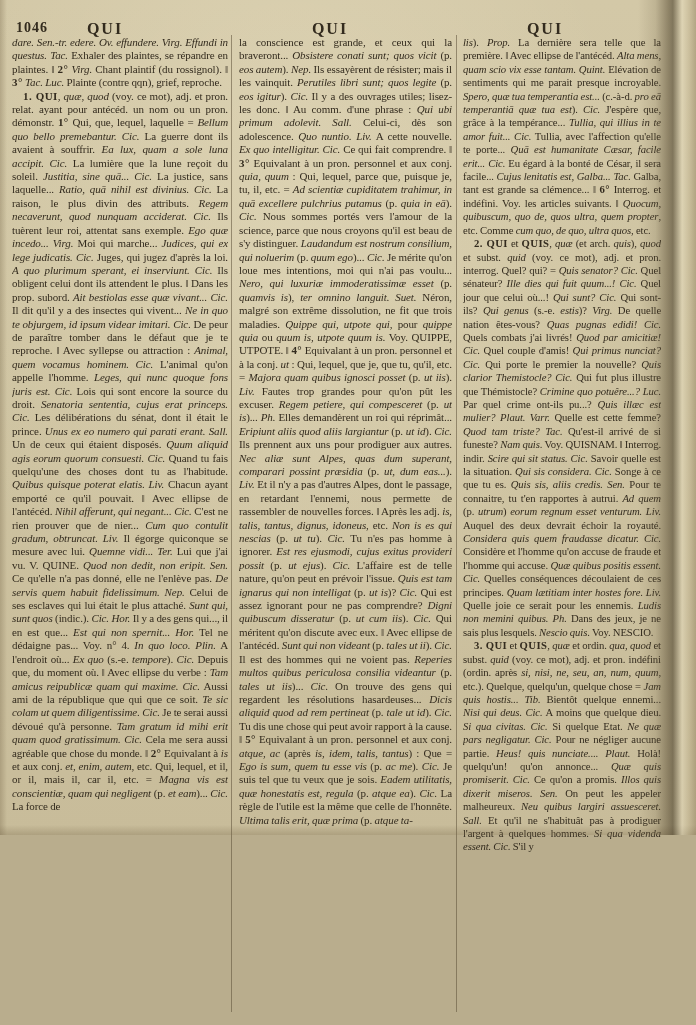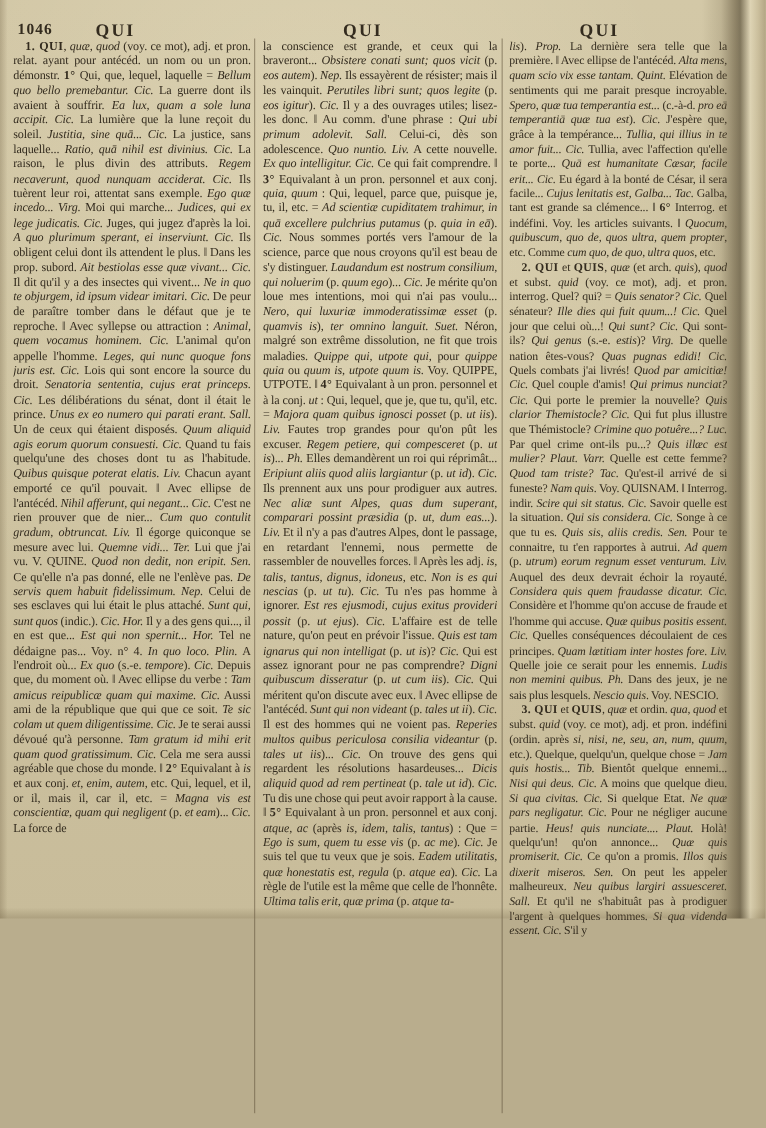--- a/index.html
+++ b/index.html
@@ -52,20 +52,21 @@
 
   <span class="pagenum">1046</span>
   <span class="runhead rh1">QUI</span>
   <span class="runhead rh2">QUI</span>
   <span class="runhead rh3">QUI</span>
 
   <div class="rule rule1"></div>
   <div class="rule rule2"></div>
 
   <div class="col col1">
+      <p><i>dare. Sen.-tr. edere. Ov. effundere. Virg. Effundi in questus. Tac.</i> Exhaler des plaintes, se répandre en plaintes. ‖ <b>2°</b> <i>Virg.</i> Chant plaintif (du rossignol). ‖ <b>3°</b> <i>Tac. Luc.</i> Plainte (contre qqn), grief, reproche.</p>
       <p class="indent"><b>1. QUI</b>, <i>quæ</i>, <i>quod</i> (voy. ce mot), adj. et pron. relat. ayant pour antécéd. un nom ou un pron. démonstr. <b>1°</b> Qui, que, lequel, laquelle = <i>Bellum quo bello premebantur. Cic.</i> La guerre dont ils avaient à souffrir. <i>Ea lux, quam a sole luna accipit. Cic.</i> La lumière que la lune reçoit du soleil. <i>Justitia, sine quā... Cic.</i> La justice, sans laquelle... <i>Ratio, quā nihil est divinius. Cic.</i> La raison, le plus divin des attributs. <i>Regem necaverunt, quod nunquam acciderat. Cic.</i> Ils tuèrent leur roi, attentat sans exemple. <i>Ego quæ incedo... Virg.</i> Moi qui marche... <i>Judices, qui ex lege judicatis. Cic.</i> Juges, qui jugez d'après la loi. <i>A quo plurimum sperant, ei inserviunt. Cic.</i> Ils obligent celui dont ils attendent le plus. ‖ Dans les prop. subord. <i>Ait bestiolas esse quæ vivant... Cic.</i> Il dit qu'il y a des insectes qui vivent... <i>Ne in quo te objurgem, id ipsum videar imitari. Cic.</i> De peur de paraître tomber dans le défaut que je te reproche. ‖ Avec syllepse ou attraction : <i>Animal, quem vocamus hominem. Cic.</i> L'animal qu'on appelle l'homme. <i>Leges, qui nunc quoque fons juris est. Cic.</i> Lois qui sont encore la source du droit. <i>Senatoria sententia, cujus erat princeps. Cic.</i> Les délibérations du sénat, dont il était le prince. <i>Unus ex eo numero qui parati erant. Sall.</i> Un de ceux qui étaient disposés. <i>Quum aliquid agis eorum quorum consuesti. Cic.</i> Quand tu fais quelqu'une des choses dont tu as l'habitude. <i>Quibus quisque poterat elatis. Liv.</i> Chacun ayant emporté ce qu'il pouvait. ‖ Avec ellipse de l'antécéd. <i>Nihil afferunt, qui negant... Cic.</i> C'est ne rien prouver que de nier... <i>Cum quo contulit gradum, obtruncat. Liv.</i> Il égorge quiconque se mesure avec lui. <i>Quemne vidi... Ter.</i> Lui que j'ai vu. V. QUINE. <i>Quod non dedit, non eripit. Sen.</i> Ce qu'elle n'a pas donné, elle ne l'enlève pas. <i>De servis quem habuit fidelissimum. Nep.</i> Celui de ses esclaves qui lui était le plus attaché. <i>Sunt qui, sunt quos</i> (indic.). <i>Cic. Hor.</i> Il y a des gens qui..., il en est que... <i>Est qui non spernit... Hor.</i> Tel ne dédaigne pas... Voy. n° 4. <i>In quo loco. Plin.</i> A l'endroit où... <i>Ex quo</i> (s.-e. <i>tempore</i>). <i>Cic.</i> Depuis que, du moment où. ‖ Avec ellipse du verbe : <i>Tam amicus reipublicæ quam qui maxime. Cic.</i> Aussi ami de la république que qui que ce soit. <i>Te sic colam ut quem diligentissime. Cic.</i> Je te serai aussi dévoué qu'à personne. <i>Tam gratum id mihi erit quam quod gratissimum. Cic.</i> Cela me sera aussi agréable que chose du monde. ‖ <b>2°</b> Equivalant à <i>is</i> et aux conj. <i>et, enim, autem</i>, etc. Qui, lequel, et il, or il, mais il, car il, etc. = <i>Magna vis est conscientiæ, quam qui negligent</i> (p. <i>et eam</i>)... <i>Cic.</i> La force de</p>
     </div>
   <div class="col col2">
       <p>la conscience est grande, et ceux qui la braveront... <i>Obsistere conati sunt; quos vicit</i> (p. <i>eos autem</i>). <i>Nep.</i> Ils essayèrent de résister; mais il les vainquit. <i>Perutiles libri sunt; quos legite</i> (p. <i>eos igitur</i>). <i>Cic.</i> Il y a des ouvrages utiles; lisez-les donc. ‖ Au comm. d'une phrase : <i>Qui ubi primum adolevit. Sall.</i> Celui-ci, dès son adolescence. <i>Quo nuntio. Liv.</i> A cette nouvelle. <i>Ex quo intelligitur. Cic.</i> Ce qui fait comprendre. ‖ <b>3°</b> Equivalant à un pron. personnel et aux conj. <i>quia, quum</i> : Qui, lequel, parce que, puisque je, tu, il, etc. = <i>Ad scientiæ cupiditatem trahimur, in quā excellere pulchrius putamus</i> (p. <i>quia in eā</i>). <i>Cic.</i> Nous sommes portés vers l'amour de la science, parce que nous croyons qu'il est beau de s'y distinguer. <i>Laudandum est nostrum consilium, qui noluerim</i> (p. <i>quum ego</i>)... <i>Cic.</i> Je mérite qu'on loue mes intentions, moi qui n'ai pas voulu... <i>Nero, qui luxuriæ immoderatissimæ esset</i> (p. <i>quamvis is</i>), <i>ter omnino languit. Suet.</i> Néron, malgré son extrême dissolution, ne fit que trois maladies. <i>Quippe qui, utpote qui</i>, pour <i>quippe quia</i> ou <i>quum is, utpote quum is</i>. Voy. QUIPPE, UTPOTE. ‖ <b>4°</b> Equivalant à un pron. personnel et à la conj. <i>ut</i> : Qui, lequel, que je, que tu, qu'il, etc. = <i>Majora quam quibus ignosci posset</i> (p. <i>ut iis</i>). <i>Liv.</i> Fautes trop grandes pour qu'on pût les excuser. <i>Regem petiere, qui compesceret</i> (p. <i>ut is</i>)... <i>Ph.</i> Elles demandèrent un roi qui réprimât... <i>Eripiunt aliis quod aliis largiantur</i> (p. <i>ut id</i>). <i>Cic.</i> Ils prennent aux uns pour prodiguer aux autres. <i>Nec aliæ sunt Alpes, quas dum superant, comparari possint præsidia</i> (p. <i>ut, dum eas...</i>). <i>Liv.</i> Et il n'y a pas d'autres Alpes, dont le passage, en retardant l'ennemi, nous permette de rassembler de nouvelles forces. ‖ Après les adj. <i>is, talis, tantus, dignus, idoneus</i>, etc. <i>Non is es qui nescias</i> (p. <i>ut tu</i>). <i>Cic.</i> Tu n'es pas homme à ignorer. <i>Est res ejusmodi, cujus exitus provideri possit</i> (p. <i>ut ejus</i>). <i>Cic.</i> L'affaire est de telle nature, qu'on peut en prévoir l'issue. <i>Quis est tam ignarus qui non intelligat</i> (p. <i>ut is</i>)? <i>Cic.</i> Qui est assez ignorant pour ne pas comprendre? <i>Digni quibuscum disseratur</i> (p. <i>ut cum iis</i>). <i>Cic.</i> Qui méritent qu'on discute avec eux. ‖ Avec ellipse de l'antécéd. <i>Sunt qui non videant</i> (p. <i>tales ut ii</i>). <i>Cic.</i> Il est des hommes qui ne voient pas. <i>Reperies multos quibus periculosa consilia videantur</i> (p. <i>tales ut iis</i>)... <i>Cic.</i> On trouve des gens qui regardent les résolutions hasardeuses... <i>Dicis aliquid quod ad rem pertineat</i> (p. <i>tale ut id</i>). <i>Cic.</i> Tu dis une chose qui peut avoir rapport à la cause. ‖ <b>5°</b> Equivalant à un pron. personnel et aux conj. <i>atque, ac</i> (après <i>is, idem, talis, tantus</i>) : Que = <i>Ego is sum, quem tu esse vis</i> (p. <i>ac me</i>). <i>Cic.</i> Je suis tel que tu veux que je sois. <i>Eadem utilitatis, quæ honestatis est, regula</i> (p. <i>atque ea</i>). <i>Cic.</i> La règle de l'utile est la même que celle de l'honnête. <i>Ultima talis erit, quæ prima</i> (p. <i>atque ta-</i></p>
     </div>
   <div class="col col3">
       <p><i>lis</i>). <i>Prop.</i> La dernière sera telle que la première. ‖ Avec ellipse de l'antécéd. <i>Alta mens, quam scio vix esse tantam. Quint.</i> Elévation de sentiments qui me parait presque incroyable. <i>Spero, quæ tua temperantia est...</i> (c.-à-d. <i>pro eā temperantiā quæ tua est</i>). <i>Cic.</i> J'espère que, grâce à la tempérance... <i>Tullia, qui illius in te amor fuit... Cic.</i> Tullia, avec l'affection qu'elle te porte... <i>Quā est humanitate Cæsar, facile erit... Cic.</i> Eu égard à la bonté de César, il sera facile... <i>Cujus lenitatis est, Galba... Tac.</i> Galba, tant est grande sa clémence... ‖ <b>6°</b> Interrog. et indéfini. Voy. les articles suivants. ‖ <i>Quocum, quibuscum, quo de, quos ultra, quem propter</i>, etc. Comme <i>cum quo, de quo, ultra quos</i>, etc.</p>
       <p class="indent"><b>2. QUI</b> et <b>QUIS</b>, <i>quæ</i> (et arch. <i>quis</i>), <i>quod</i> et subst. <i>quid</i> (voy. ce mot), adj. et pron. interrog. Quel? qui? = <i>Quis senator? Cic.</i> Quel sénateur? <i>Ille dies qui fuit quum...! Cic.</i> Quel jour que celui où...! <i>Qui sunt? Cic.</i> Qui sont-ils? <i>Qui genus</i> (s.-e. <i>estis</i>)? <i>Virg.</i> De quelle nation êtes-vous? <i>Quas pugnas edidi! Cic.</i> Quels combats j'ai livrés! <i>Quod par amicitiæ! Cic.</i> Quel couple d'amis! <i>Qui primus nunciat? Cic.</i> Qui porte le premier la nouvelle? <i>Quis clarior Themistocle? Cic.</i> Qui fut plus illustre que Thémistocle? <i>Crimine quo potuêre...? Luc.</i> Par quel crime ont-ils pu...? <i>Quis illæc est mulier? Plaut. Varr.</i> Quelle est cette femme? <i>Quod tam triste? Tac.</i> Qu'est-il arrivé de si funeste? <i>Nam quis</i>. Voy. QUISNAM. ‖ Interrog. indir. <i>Scire qui sit status. Cic.</i> Savoir quelle est la situation. <i>Qui sis considera. Cic.</i> Songe à ce que tu es. <i>Quis sis, aliis credis. Sen.</i> Pour te connaitre, tu t'en rapportes à autrui. <i>Ad quem</i> (p. <i>utrum</i>) <i>eorum regnum esset venturum. Liv.</i> Auquel des deux devrait échoir la royauté. <i>Considera quis quem fraudasse dicatur. Cic.</i> Considère et l'homme qu'on accuse de fraude et l'homme qui accuse. <i>Quæ quibus positis essent. Cic.</i> Quelles conséquences découlaient de ces principes. <i>Quam lætitiam inter hostes fore. Liv.</i> Quelle joie ce serait pour les ennemis. <i>Ludis non memini quibus. Ph.</i> Dans des jeux, je ne sais plus lesquels. <i>Nescio quis</i>. Voy. NESCIO.</p>
       <p class="indent"><b>3. QUI</b> et <b>QUIS</b>, <i>quæ</i> et ordin. <i>qua</i>, <i>quod</i> et subst. <i>quid</i> (voy. ce mot), adj. et pron. indéfini (ordin. après <i>si, nisi, ne, seu, an, num, quum</i>, etc.). Quelque, quelqu'un, quelque chose = <i>Jam quis hostis... Tib.</i> Bientôt quelque ennemi... <i>Nisi qui deus. Cic.</i> A moins que quelque dieu. <i>Si qua civitas. Cic.</i> Si quelque Etat. <i>Ne quæ pars negligatur. Cic.</i> Pour ne négliger aucune partie. <i>Heus! quis nunciate.... Plaut.</i> Holà! quelqu'un! qu'on annonce... <i>Quæ quis promiserit. Cic.</i> Ce qu'on a promis. <i>Illos quis dixerit miseros. Sen.</i> On peut les appeler malheureux. <i>Neu quibus largiri assuesceret. Sall.</i> Et qu'il ne s'habituât pas à prodiguer l'argent à quelques hommes. <i>Si qua videnda essent. Cic.</i> S'il y</p>
     </div>

